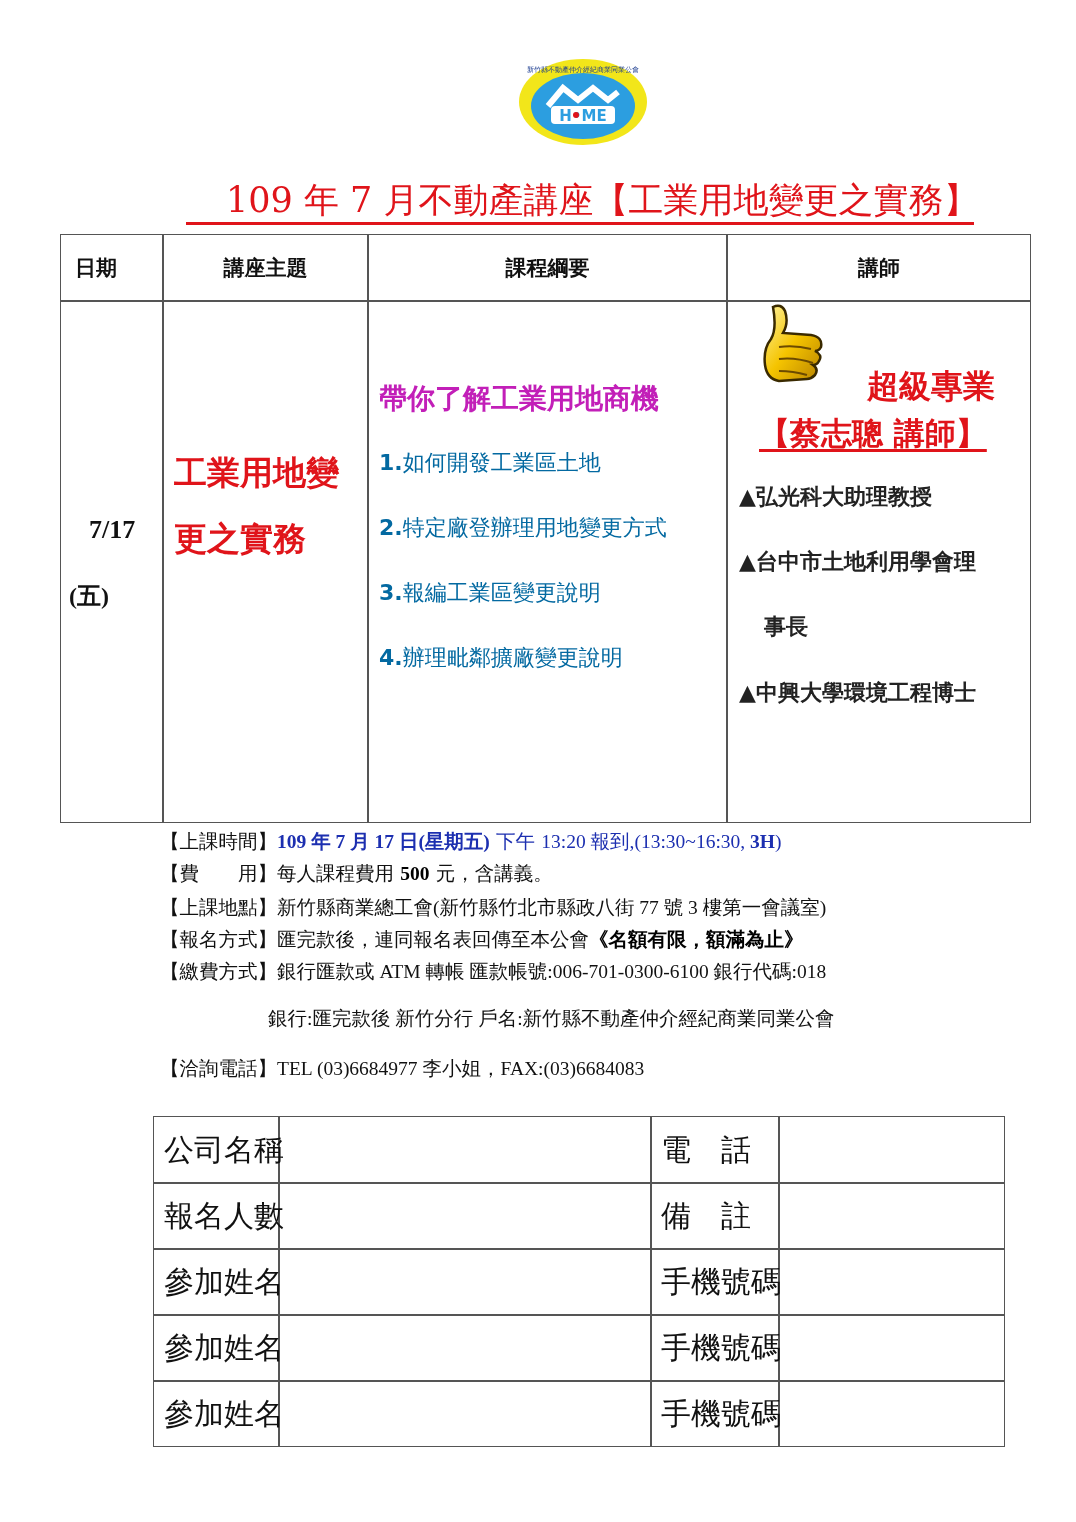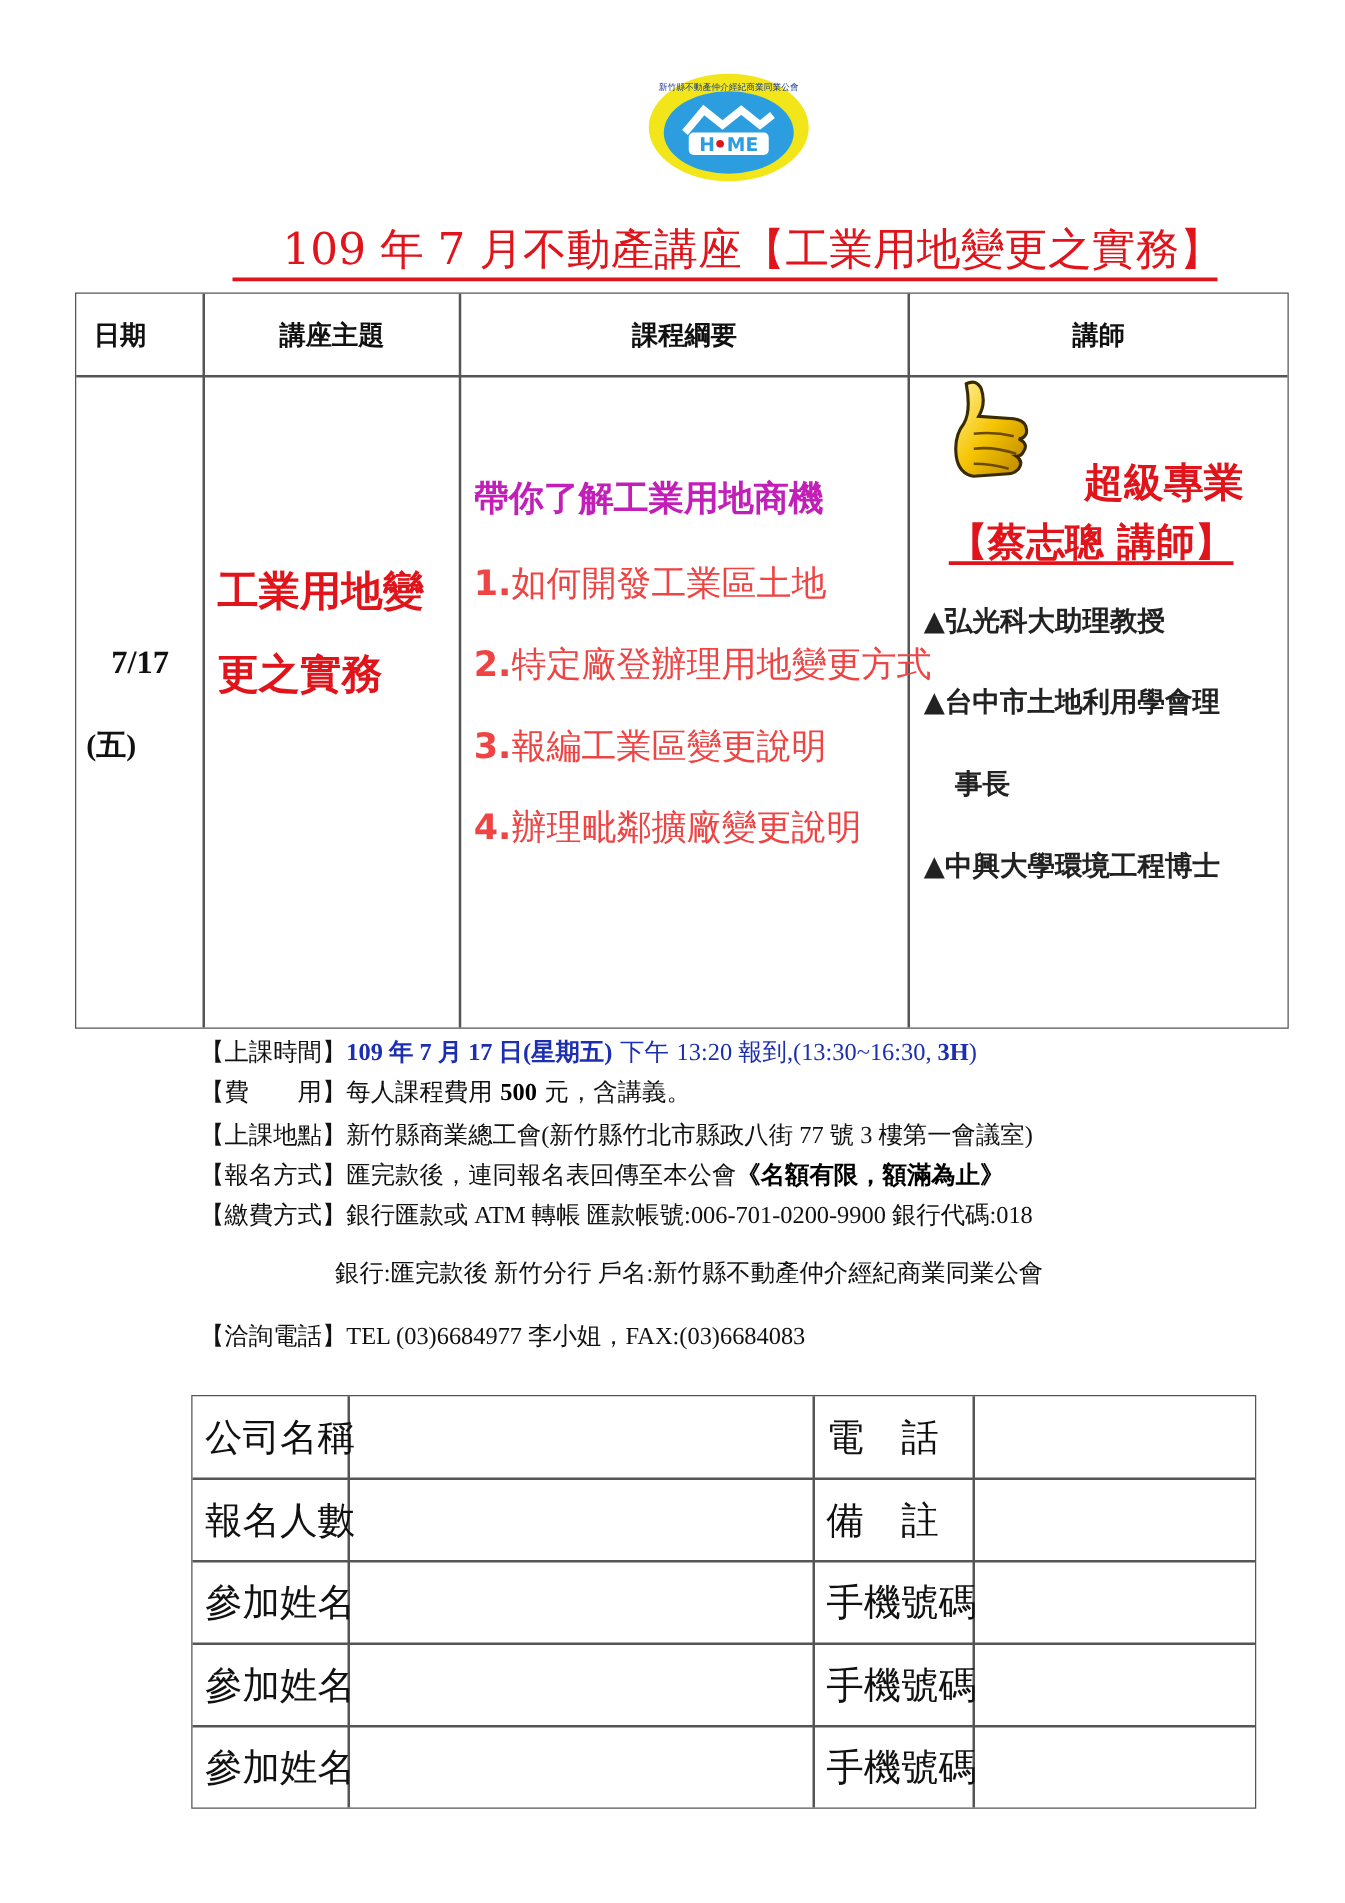--- a/index.html
+++ b/index.html
@@ -27,21 +27,21 @@
   .date-val { position:absolute; left:28px; top:280px; font-size:26px; font-weight:bold;
               font-family:"Liberation Serif","DejaVu Serif",serif; }
   .date-day { position:absolute; left:8px; top:345px; font-size:24px; font-weight:bold;
               font-family:"Liberation Serif","DejaVu Serif",serif; }
 
   .topic { position:absolute; left:113px; top:205px; width:190px; font-size:33px; font-weight:bold;
            color:#e0141a; line-height:66px; }
 
   .outline-head { position:absolute; left:318px; top:145px; font-size:28px; font-weight:bold;
                   color:#c21fb8; white-space:nowrap; }
-  .outline-item { position:absolute; left:318px; font-size:28px; color:#ef4444; white-space:nowrap; }
+  .outline-item { position:absolute; left:318px; font-size:22px; color:#0369a1; white-space:nowrap; }
   .outline-item b { font-weight:bold; }
 
   .thumb { position:absolute; left:698px; top:66px; width:80px; height:86px; }
   .super { position:absolute; left:790px; top:130px; font-size:32px; font-weight:bold; color:#e0141a; white-space:nowrap;margin-left:16px; }
   .lecturer { position:absolute; left:698px; top:178px; font-size:31px; font-weight:bold; color:#e0141a;
               white-space:nowrap; text-decoration:underline; text-decoration-thickness:3px; text-underline-offset:5px; }
   .cred { position:absolute; left:678px; font-size:22px; font-weight:bold; color:#222; white-space:nowrap; }
 
   
   .info { left:160px; font-size:19.5px; color:#111; white-space:nowrap;
@@ -126,21 +126,21 @@
 <div class="abs info" style="top:860px">
   <span class="lbl">【費　　用】</span><span class="cjk">每人課程費用 </span><span class="red">500</span><span class="cjk"> 元，含講義。</span>
 </div>
 <div class="abs info" style="top:894px">
   <span class="lbl">【上課地點】</span><span>新竹縣商業總工會(新竹縣竹北市縣政八街 77 號 3 樓第一會議室)</span>
 </div>
 <div class="abs info" style="top:926px">
   <span class="lbl">【報名方式】</span><span class="cjk">匯完款後，連同報名表回傳至本公會</span><span class="red cjk">《名額有限，額滿為止》</span>
 </div>
 <div class="abs info" style="top:958px">
-  <span class="lbl">【繳費方式】</span><span>銀行匯款或 ATM 轉帳  匯款帳號:006-701-0200-9900    銀行代碼:018</span>
+  <span class="lbl">【繳費方式】</span><span>銀行匯款或 ATM 轉帳  匯款帳號:006-701-0300-6100    銀行代碼:018</span>
 </div>
 <div class="abs info" style="top:1005px;left:268px">銀行:匯完款後  新竹分行    戶名:新竹縣不動產仲介經紀商業同業公會</div>
 <div class="abs info" style="top:1055px">
   <span class="lbl">【洽詢電話】</span><span>TEL (03)6684977  李小姐，FAX:(03)6684083</span>
 </div>
 
 <div class="abs form-table">
   <div class="vline" style="left:124px"></div>
   <div class="vline" style="left:496px"></div>
   <div class="vline" style="left:624px"></div>

